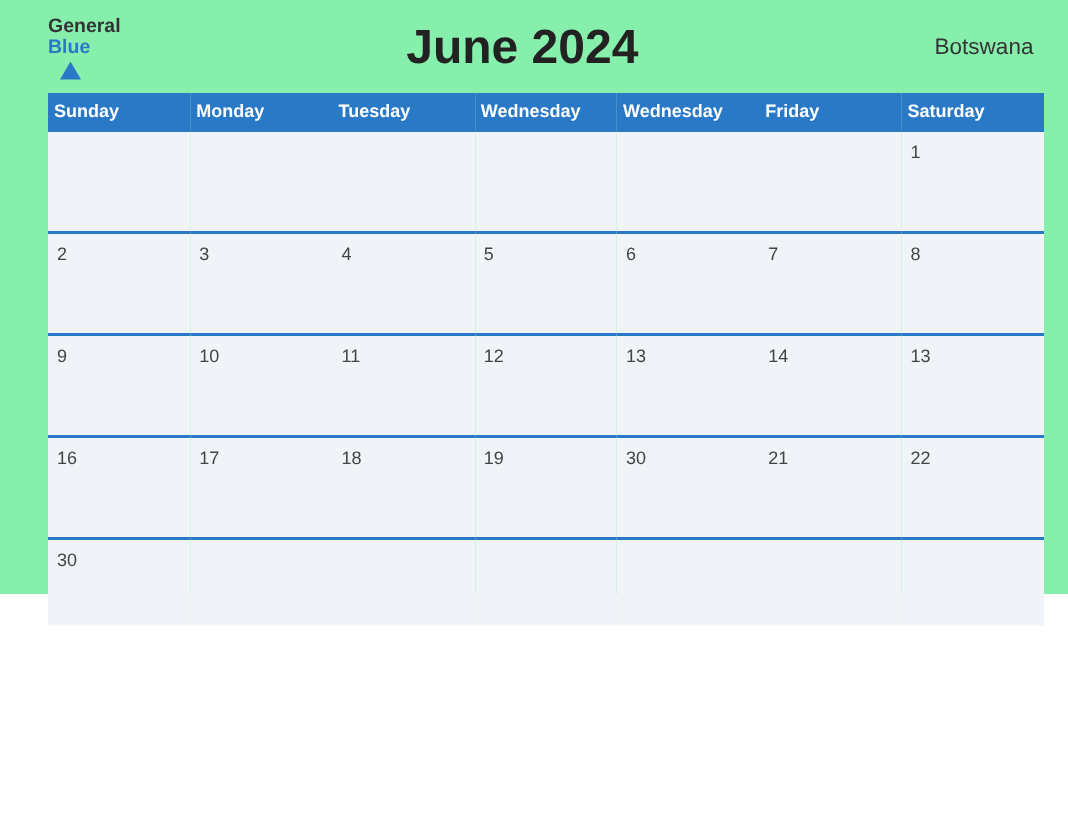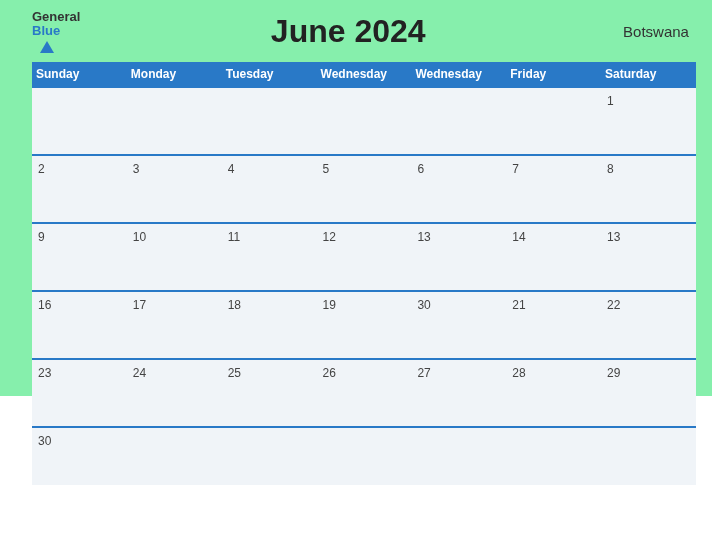--- a/index.html
+++ b/index.html
@@ -212,43 +212,20 @@
           </td>
           <td>
             <span class="day-number">21</span>
           </td>
           <td>
             <span class="day-number">22</span>
           </td>
         </tr>
         <tr>
           <td>
-            <span class="day-number">23</span>
-          </td>
-          <td>
-            <span class="day-number">24</span>
-          </td>
-          <td>
-            <span class="day-number">25</span>
-          </td>
-          <td>
-            <span class="day-number">26</span>
-          </td>
-          <td>
-            <span class="day-number">27</span>
-          </td>
-          <td>
-            <span class="day-number">28</span>
-          </td>
-          <td>
-            <span class="day-number">29</span>
-          </td>
-        </tr>
-        <tr>
-          <td>
             <span class="day-number">30</span>
           </td>
           <td class="empty"></td>
           <td class="empty"></td>
           <td class="empty"></td>
           <td class="empty"></td>
           <td class="empty"></td>
           <td class="empty"></td>
         </tr>
       </tbody>

